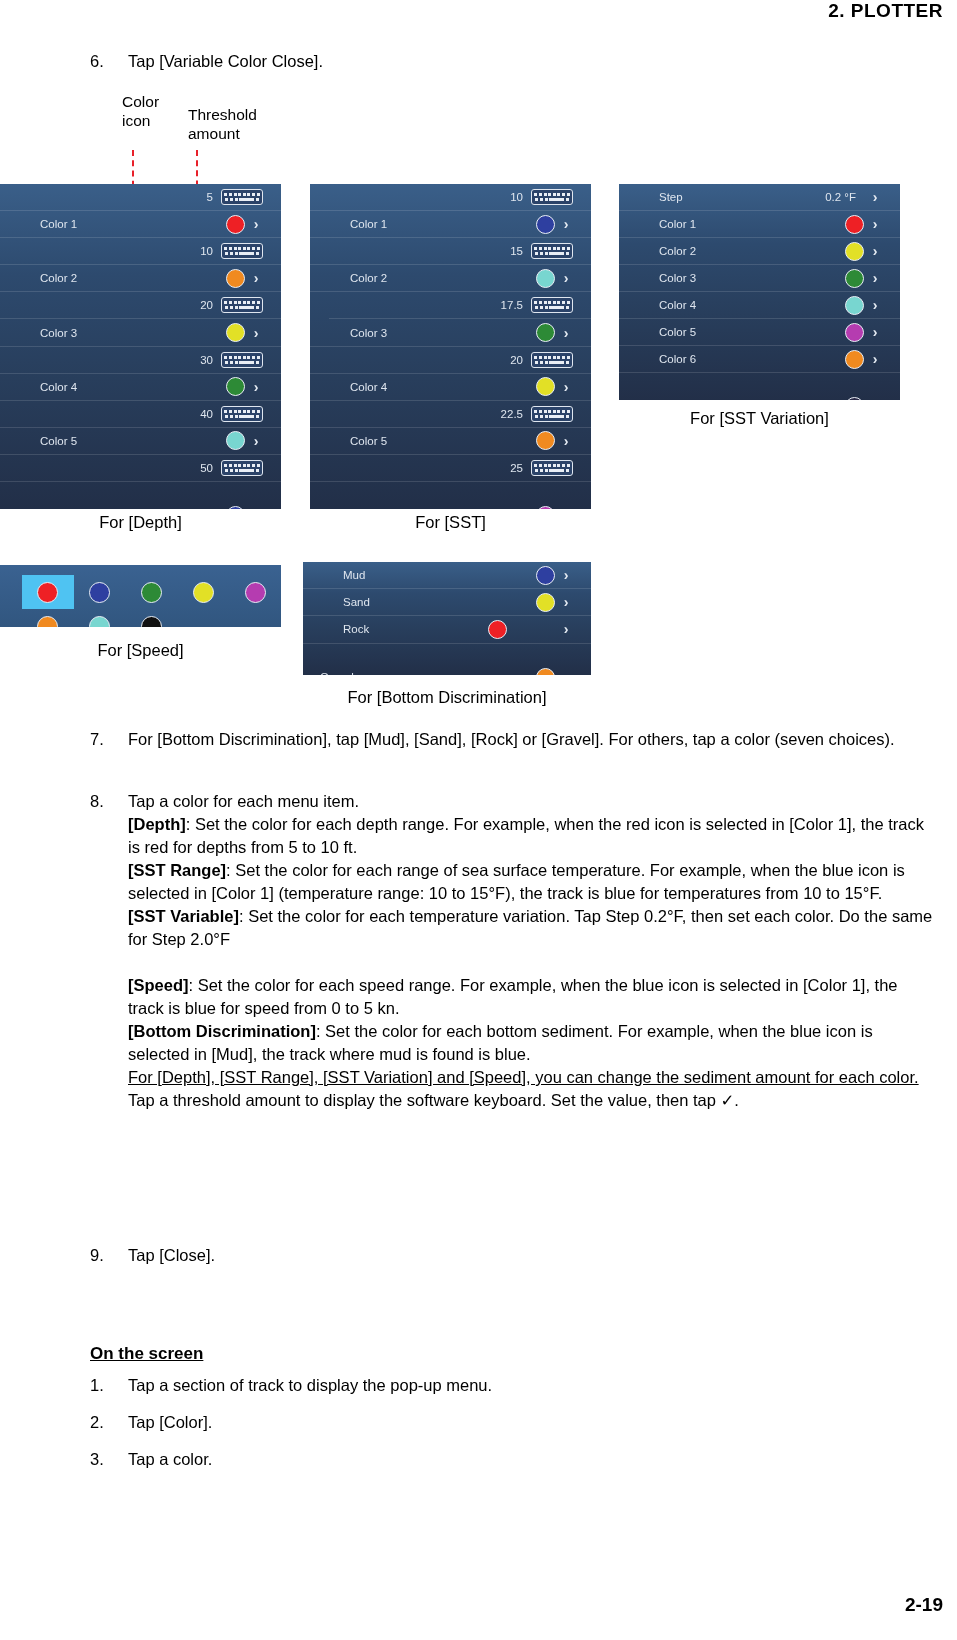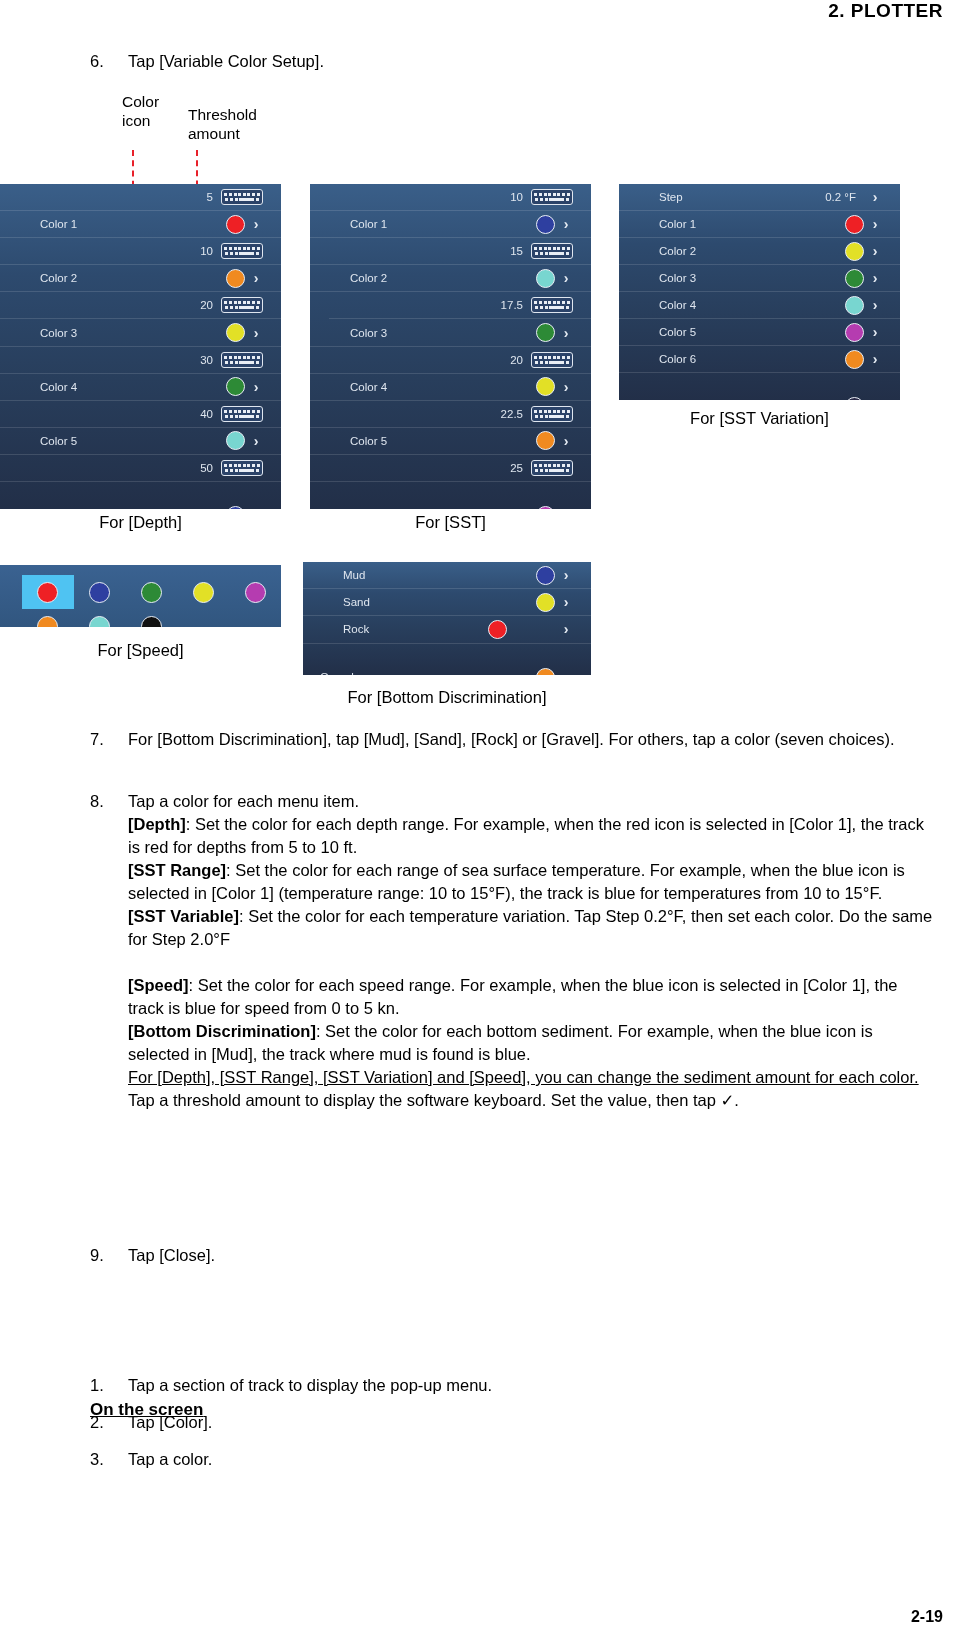--- a/index.html
+++ b/index.html
@@ -29,22 +29,22 @@
   .step .txt { flex:1; }
   .b { font-weight:bold; }
   .u { text-decoration:underline; }
 
   .sechead {
     position:absolute; font-size:17px; font-weight:bold;
     text-decoration:underline;
   }
 
   .pagenum {
-    position:absolute; right:14px; bottom:14px;
-    font-size:16px; font-weight:bold;margin-top:23px;
+    position:absolute; right:14px; bottom:24px;
+    font-size:19px; font-weight:bold;margin-top:23px;
   }
 
   
   .callout {
     position:absolute; font-size:15.5px; line-height:19px;
   }
   .dashv {
     position:absolute; width:0; border-left:2px dashed #e8202a;
   }
   .dashh {
@@ -119,21 +119,21 @@
 </style>
 </head>
 <body>
 
 <div class="page">
 
   <div class="hdr">2.  PLOTTER</div>
 
   <div class="step" style="left:90px; top:50px; width:800px;">
     <span class="num">6.</span>
-    <span class="txt">Tap [Variable Color Setup].</span>
+    <span class="txt">Tap [Variable Color Close].</span>
   </div>
 
   <div class="callout" style="left:122px; top:92px; width:60px;">
     <div>Color</div>
     <div>icon</div>
   </div>
   <div class="callout" style="left:188px; top:105px; width:110px;">
     <div>Threshold</div>
     <div>amount</div>
   </div>
@@ -620,21 +620,21 @@
       <span class="u">For [Depth], [SST Range], [SST Variation] and [Speed], you can change the sediment amount for each color.</span><span> Tap a threshold amount to display the software keyboard. Set the value, then tap ✓.</span>
     </span>
   </div>
 
   <div class="step" style="left:90px; top:1244px; width:845px;">
     <span class="num">9.</span>
     <span class="txt">Tap [Close].</span>
   </div>
 
 
-  <div class="sechead" style="left:90px; top:1400px;">On the screen</div>
+  <div class="sechead" style="left:90px; top:1344px;">On the screen</div>
 
   <div class="step" style="left:90px; top:1374px; width:845px;">
     <span class="num">1.</span>
     <span class="txt">Tap a section of track to display the pop-up menu.</span>
   </div>
   <div class="step" style="left:90px; top:1411px; width:845px;">
     <span class="num">2.</span>
     <span class="txt">Tap [Color].</span>
   </div>
   <div class="step" style="left:90px; top:1448px; width:845px;">

